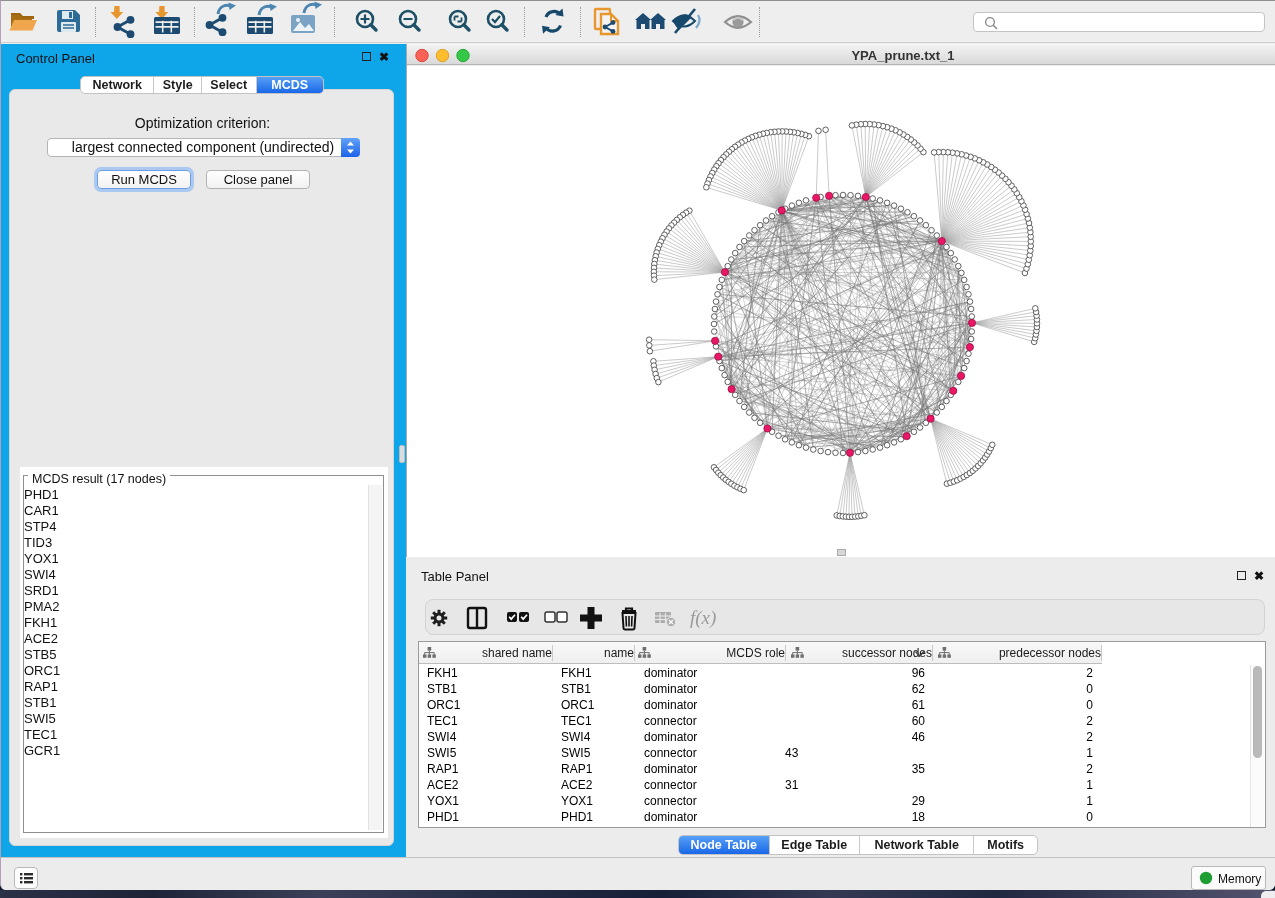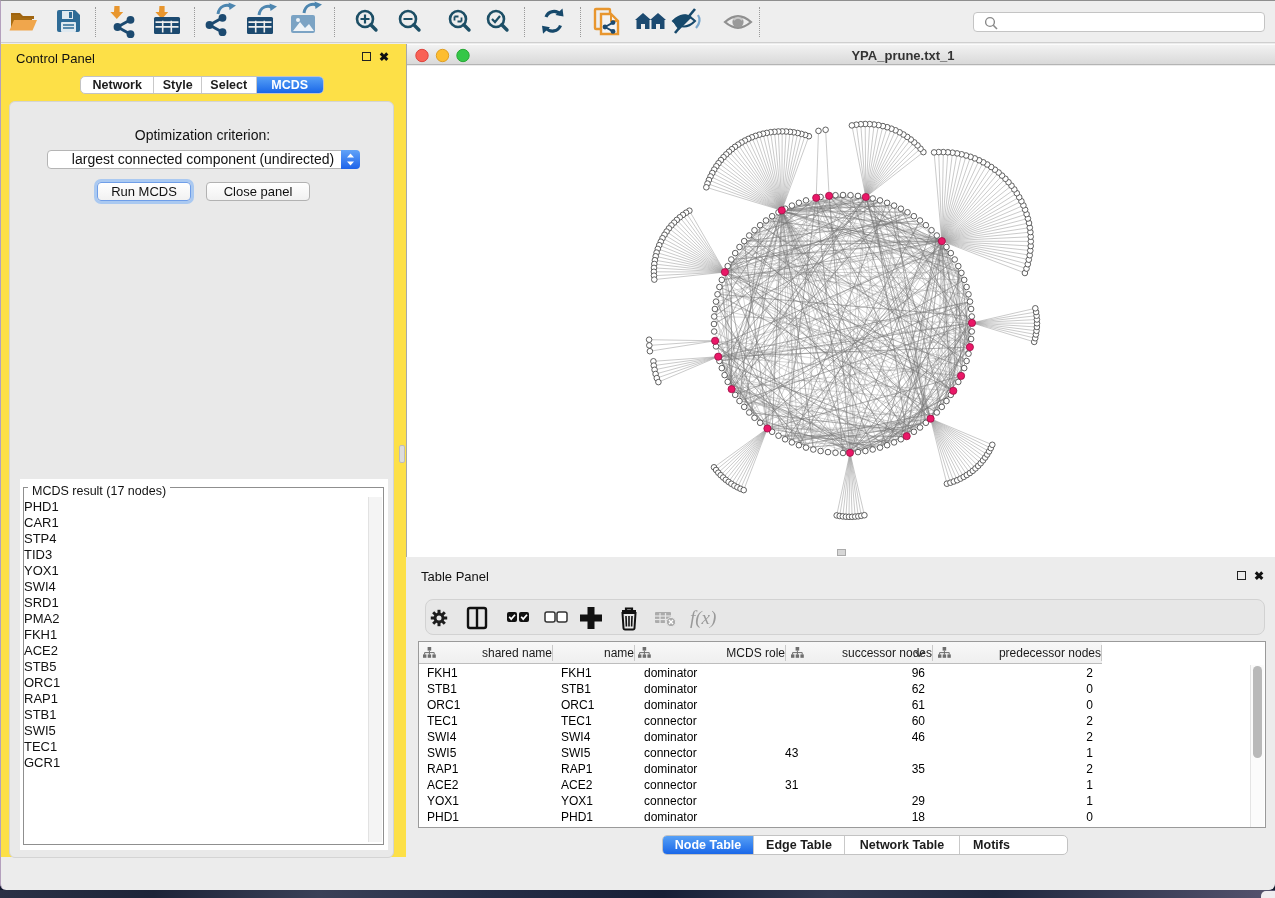--- a/index.html
+++ b/index.html
@@ -5,26 +5,26 @@
 html,body{width:1275px;height:898px;overflow:hidden;background:#10182c}
 body{font-family:"Liberation Sans",sans-serif;position:relative}
 .ab{position:absolute}
 #app{position:absolute;left:0;top:0;width:1275px;height:890px;background:#ececec;border-left:1.5px solid #b4a0bd;border-top:1px solid #8e8e8e;border-bottom-left-radius:6px;border-bottom-right-radius:6px;overflow:hidden}
 #toolbar{position:absolute;left:0;top:0;width:1275px;height:42px;background:#eeeeee;border-bottom:1px solid #cfcfcf}
 .tsep{position:absolute;top:6px;height:30px;width:0;border-left:1px dotted #9a9a9a}
 #search{position:absolute;left:972px;top:11px;width:292px;height:20px;background:#fff;border:1px solid #c4c4c4;border-radius:4px}
 .ptitle{font-size:13px;color:#111}
 .winbtn{position:absolute;width:9px;height:9px;border:1.5px solid #222}
 .winx{position:absolute;font-size:12px;font-weight:bold;color:#111}
-#cpanel{position:absolute;left:0;top:43px;width:405px;height:813px;background:#fde047}
+#cpanel{position:absolute;left:0;top:43px;width:405px;height:813px;background:#0ea5e9}
 .seg{position:absolute;background:#fff;border:1px solid #c3c3c3;border-radius:5px;display:flex;overflow:hidden;z-index:3}
 .seg div{border-right:1px solid #c9c9c9;display:flex;align-items:center;justify-content:center;font-size:12.5px;font-weight:600;color:#1c1c1c}
 .seg div:last-child{border-right:none}
 .seg .on{background:linear-gradient(#56a0f6,#1a67e8);color:#fff}
-#inpanel{position:absolute;left:8px;top:57px;width:385px;height:757px;background:#e9e9e9;border:1px solid #d4d4d4;border-radius:6px}
+#inpanel{position:absolute;left:8px;top:45px;width:385px;height:757px;background:#e9e9e9;border:1px solid #d4d4d4;border-radius:6px}
 #dd{position:absolute;left:45px;top:137px;width:312px;height:19px;background:#fff;border:1px solid #b5b5b5;border-radius:4px;font-size:14px;color:#111;text-align:center;line-height:17px}
 #ddbtn{position:absolute;left:293px;top:-1px;width:19px;height:19px;background:linear-gradient(#61a3f8,#1d63ea);border-radius:0 4px 4px 0}
 .btn{position:absolute;height:19px;background:linear-gradient(#ffffff,#f1f1f1);border:1px solid #b2b2b2;border-radius:4px;font-size:13px;color:#111;text-align:center;line-height:17px}
 #mcdsbox{position:absolute;left:18px;top:465px;width:368px;height:371px;background:#fff}
 #mcdsbd{position:absolute;left:3px;top:8px;width:361px;height:358px;border:1px solid #8f8f8f}
 #mcdsleg{position:absolute;left:8px;top:1px;background:#fff;padding:4px 4px;font-size:12.5px;color:#111}
 #mlist{position:absolute;left:4px;top:20px;font-size:13px;line-height:16px;color:#111}
 #mscroll{position:absolute;left:348px;top:18px;width:14px;height:345px;background:#f4f4f4;border-left:1px solid #e2e2e2}
 .hsep{position:absolute;top:3px;height:16px;width:0;border-left:1px solid #c9c9c9}
 .hcell{position:absolute;top:0;height:22px;line-height:22px;text-align:right;font-size:12px;color:#1a1a1a}
@@ -615,22 +615,42 @@
             <div style="left:8px">PHD1</div>
             <div style="left:142px">PHD1</div>
             <div style="left:225px">dominator</div>
             <div style="left:366px;width:140px;text-align:right">18</div>
             <div style="left:518px;width:156px;text-align:right">0</div>
           </div>
    <div style="position:absolute;left:831px;top:0;width:14px;height:162px;background:#fbfbfb;border-left:1px solid #e4e4e4"></div>
    <div style="position:absolute;left:833.5px;top:1px;width:9px;height:92px;background:#b9b9b9;border-radius:4.5px"></div>
   </div>
  </div>
- <div class="seg" style="left:256px;top:278px;width:406px;height:20px">
+ <div class="seg" style="left:272px;top:278px;width:360px;height:20px">
   <div class="on" style="width:91px">Node Table</div>
         <div style="width:91px">Edge Table</div>
         <div style="width:115px">Network Table</div>
         <div style="width:63px">Motifs</div>
+ </div>
+</div>
+<div id="status" style="position:absolute;left:0;top:856px;width:1275px;height:34px;background:#ececec;border-top:1px solid #c3c3c3">
+ <div style="position:absolute;left:13px;top:9px;width:24px;height:22px;background:#fdfdfd;border:1px solid #b9b9b9;border-radius:4px">
+  <svg width="22" height="20" style="position:absolute;left:0;top:0">
+          <g fill="#2b2b2b">
+            <rect x="5" y="5" width="2.4" height="2.4"></rect>
+            <rect x="9" y="5" width="9" height="2.4"></rect>
+            <rect x="5" y="9" width="2.4" height="2.4"></rect>
+            <rect x="9" y="9" width="9" height="2.4"></rect>
+            <rect x="5" y="13" width="2.4" height="2.4"></rect>
+            <rect x="9" y="13" width="9" height="2.4"></rect>
+          </g>
+        </svg>
+ </div>
+ <div style="position:absolute;left:1190px;top:8px;width:75px;height:24px;background:#fbfbfb;border:1px solid #b9b9b9;border-radius:3px">
+  <svg width="16" height="16" style="position:absolute;left:7px;top:4px">
+          <circle cx="7" cy="7" r="6.2" fill="#1e9e33"></circle>
+        </svg>
+  <div style="position:absolute;left:26px;top:5px;font-size:12px;color:#111">Memory</div>
  </div>
 </div>
 </div>
 <div id="wall" style="position:absolute;left:0;top:890px;width:1275px;height:8px;background:linear-gradient(90deg,#2b3146 0%,#1d2438 12%,#3a4057 25%,#262e47 38%,#171f36 52%,#333a52 65%,#20283f 78%,#3c3f58 90%,#55536e 100%)"></div>
 <div style="position:absolute;left:1261px;top:891px;width:14px;height:7px;background:#efedf0;border-top-left-radius:5px"></div>
 
 </body></html>

